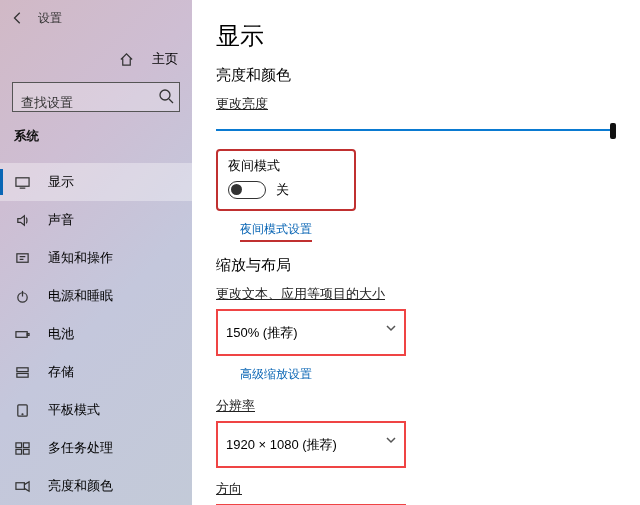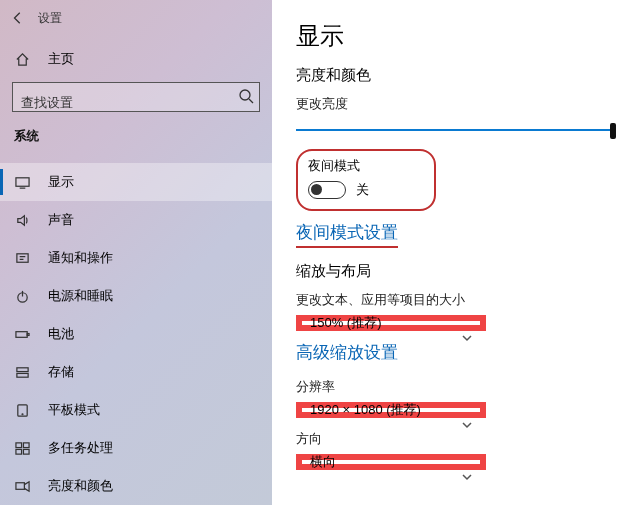--- a/index.html
+++ b/index.html
@@ -1,51 +1,51 @@
 <!DOCTYPE html>
 <html><head>
 <meta charset="utf-8">
 <style>
   html,body{margin:0;padding:0;font-family:"Microsoft YaHei","Segoe UI",sans-serif;font-size:13px;color:#000;background:#fff;}
   .window{width:640px;height:505px;display:flex;overflow:hidden;position:relative;}
-  .sidebar{width:272px;height:100%;background:linear-gradient(135deg,#d1b9c6 0%,#cebed3 30%,#c4c7dc 60%,#c3cad8 100%);display:flex;flex-direction:column;box-sizing:border-box;}
+  .sidebar{width:192px;height:100%;background:linear-gradient(135deg,#d1b9c6 0%,#cebed3 30%,#c4c7dc 60%,#c3cad8 100%);display:flex;flex-direction:column;box-sizing:border-box;}
   .titlebar{display:flex;align-items:center;height:28px;padding:4px 8px;}
   .back-btn{width:20px;height:20px;display:flex;align-items:center;justify-content:center;cursor:pointer;}
   .back-btn svg{width:14px;height:14px;stroke:#333;fill:none;stroke-width:1.5;}
   .titlebar-title{margin-left:10px;font-size:12px;color:#333;}
-  .home-row{display:flex;align-items:center;height:34px;padding:0 14px;margin-top:6px;cursor:pointer;}
+  .home-row{display:flex;align-items:center;height:34px;padding:0 14px;margin-top:6px;cursor:pointer;justify-content:flex-end;}
   .home-row .icon{width:16px;display:flex;justify-content:center;margin-right:18px;}
   .home-row .icon svg{width:15px;height:15px;stroke:#333;fill:none;stroke-width:1.3;}
   .search-wrap{margin:6px 12px 10px 12px;position:relative;}
   .search-input{width:100%;box-sizing:border-box;height:30px;border:1px solid #555;background:rgba(255,255,255,0.25);padding:11px 28px 0 8px;font-size:13px;outline:none;}
   .search-input::placeholder{color:#333;}
   .search-icon{position:absolute;right:6px;top:6px;}
   .search-icon svg{width:16px;height:16px;stroke:#333;fill:none;stroke-width:1.3;}
   .group-label{padding:6px 14px 18px 14px;font-size:12.5px;font-weight:600;color:#111;}
   .nav{display:flex;flex-direction:column;}
   .nav-item{display:flex;align-items:center;height:38px;padding:0 14px;cursor:pointer;position:relative;}
   .nav-item .icon{width:16px;display:flex;justify-content:center;margin-right:18px;}
   .nav-item .icon svg{width:15px;height:15px;stroke:#333;fill:none;stroke-width:1.3;}
   .nav-item.selected{background:rgba(255,255,255,0.35);}
   .nav-item.selected::before{content:"";position:absolute;left:0;top:6px;bottom:6px;width:3px;background:#0a66b5;}
   .content{flex:1;background:#fff;padding:20px 24px 10px 24px;overflow:hidden;box-sizing:border-box;}
   h1{font-size:24px;font-weight:400;margin:0 0 14px 0;}
   h2{font-size:15px;font-weight:400;margin:14px 0 10px 0;}
-  .label{font-size:13px;color:#222;margin:10px 0 6px 0;}
+  .label{font-size:13px;color:#222;margin:10px 0 6px 0;text-decoration:underline;}
   .slider-wrap{position:relative;height:24px;margin-bottom:6px;}
   .slider-track{position:absolute;left:0;right:0;top:10px;height:2px;background:#0a7ad1;}
   .slider-thumb{position:absolute;right:0;top:4px;width:6px;height:16px;background:#111;border-radius:2px;}
-  .nightlight-box{border:2px solid #c03030;border-radius:16px;padding:6px 14px 10px 10px;width:112px;margin-top:6px;}
+  .nightlight-box{border:2px solid #c03030;border-radius:4px;padding:6px 14px 10px 10px;width:112px;margin-top:6px;}
   .nightlight-box .nl-label{font-size:13px;margin-bottom:6px;}
   .toggle-row{display:flex;align-items:center;}
   .toggle{position:relative;width:36px;height:16px;border:1.5px solid #333;border-radius:10px;display:inline-block;margin-right:10px;cursor:pointer;}
   .toggle-knob{position:absolute;left:2px;top:2px;width:11px;height:11px;background:#333;border-radius:50%;}
-  .link{color:#0a66b5;font-size:17px;display:inline-block;margin-top:10px;cursor:pointer;}
+  .link{color:#0a66b5;font-size:12px;display:inline-block;margin-top:10px;cursor:pointer;margin-left:24px;}
   .link.underlined{border-bottom:2px solid #c03030;padding-bottom:2px;}
-  .select{position:relative;width:190px;height:16px;border:6px solid #ef4444;display:flex;align-items:center;padding:0 8px;font-size:13px;box-sizing:border-box;margin-top:2px;cursor:pointer;}
+  .select{position:relative;width:190px;height:47px;border:2px solid #ef4444;display:flex;align-items:center;padding:0 8px;font-size:13px;box-sizing:border-box;margin-top:2px;cursor:pointer;}
   .select .chev{position:absolute;right:8px;top:10px;}
   .select .chev svg{width:10px;height:10px;stroke:#555;fill:none;stroke-width:1.5;}
 </style>
 </head>
 <body>
 
 <div class="window">
   <div class="sidebar">
     <div class="titlebar">
       <div class="back-btn">

